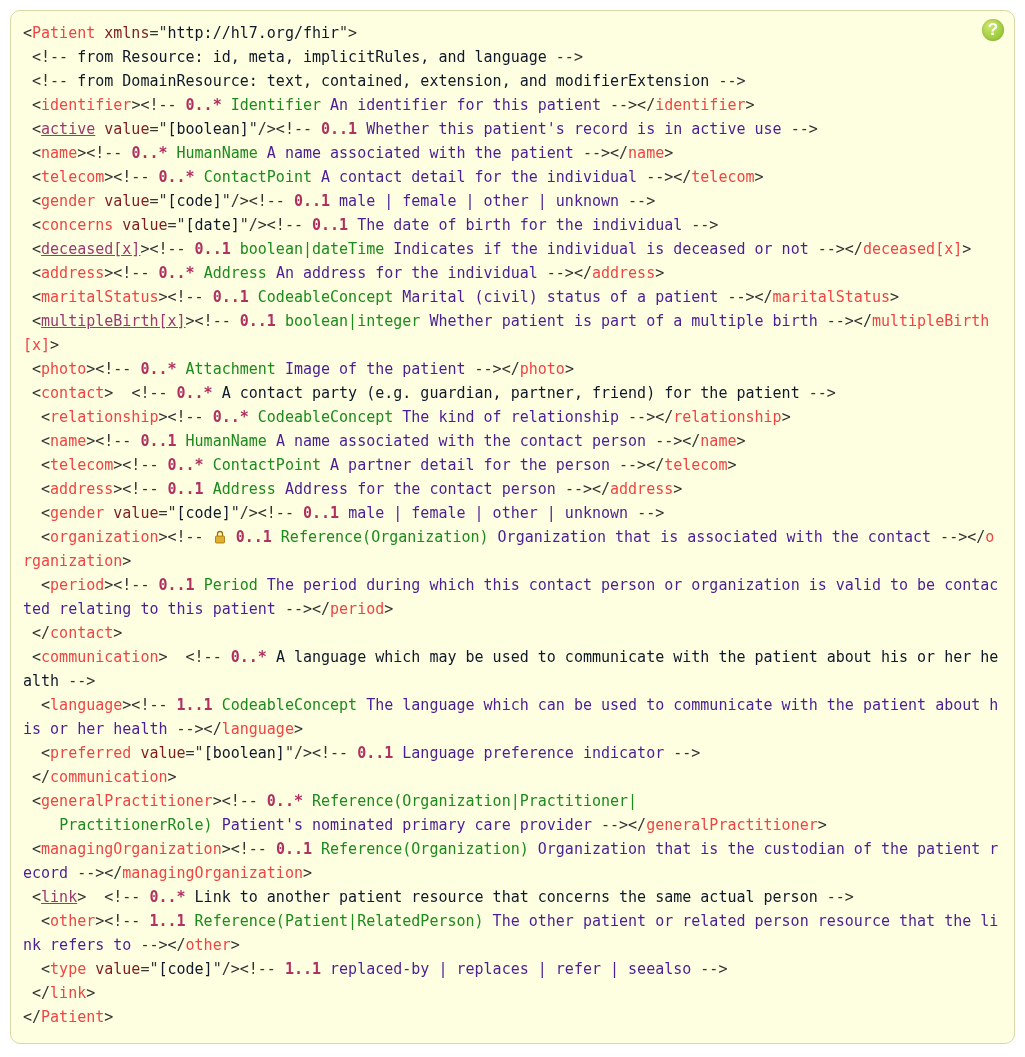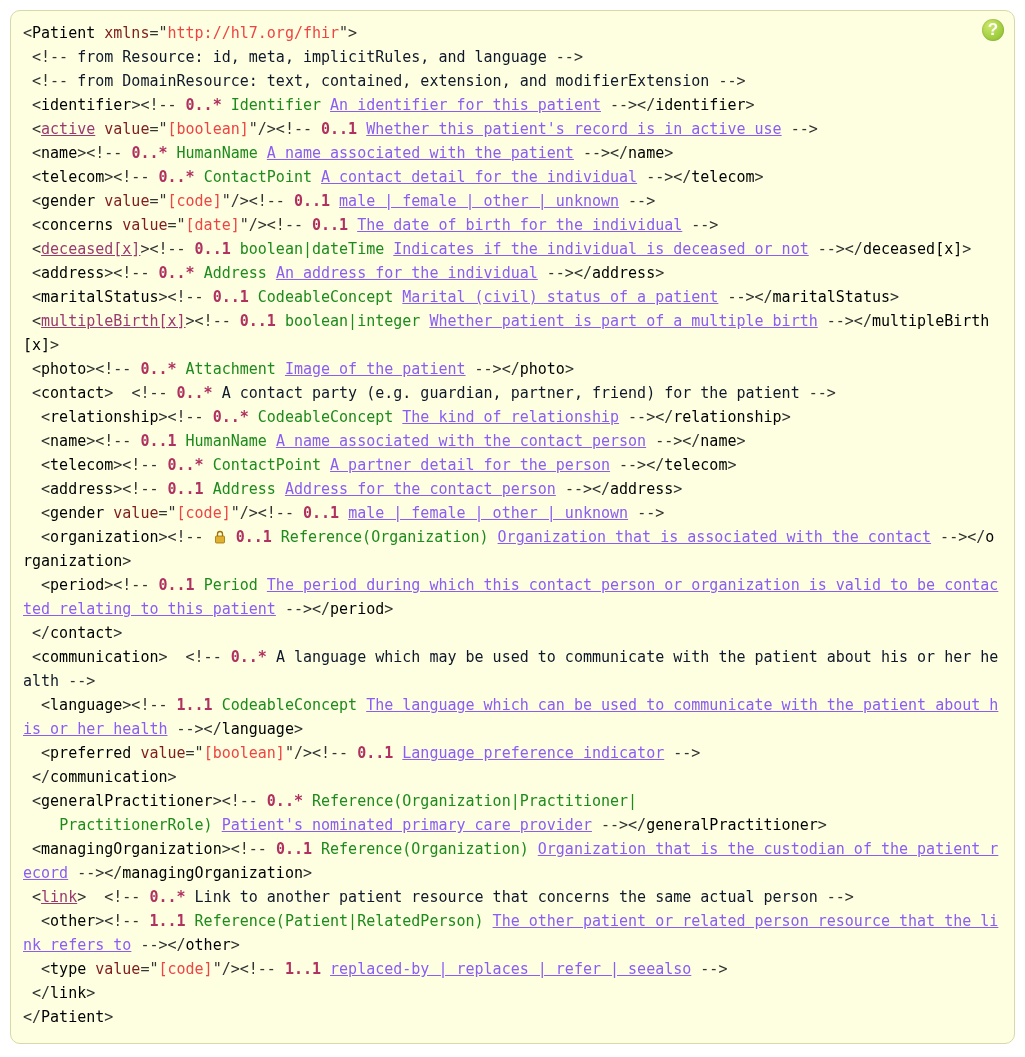--- a/index.html
+++ b/index.html
@@ -31,27 +31,27 @@
     background:radial-gradient(circle at 35% 30%, #cde86a, #9ac93a 70%);
     color:#fff;
     font-weight:bold;
     font-family:Arial,sans-serif;
     font-size:17px;
     text-align:center;
     line-height:22px;
     box-shadow:0 0 2px rgba(0,0,0,.25) inset;
     cursor:pointer;
   }
-  .t-tag{color:#000000;}             
+  .t-tag{color:#ef4444;}             
   .t-attr{color:#7f1d1d;}            
-  .t-val{color:#ef4444;}             
+  .t-val{color:#0f172a;}             
   .t-punc{color:#333;}               
   .t-card{color:#b03060;font-weight:bold;}  
   .t-type{color:#1c8a1c;}            
-  .t-desc{color:#8b5cf6;text-decoration:underline;}            
+  .t-desc{color:#4c1d95;}            
   .t-cgrey{color:#0f172a;}           
   .lnk{color:#9a3a6f;text-decoration:underline;cursor:pointer;text-align:center;}
   .lock{
     display:inline-block;
     width:14px;height:14px;
     vertical-align:-2px;
   }
 </style>
 </head>
 <body>

